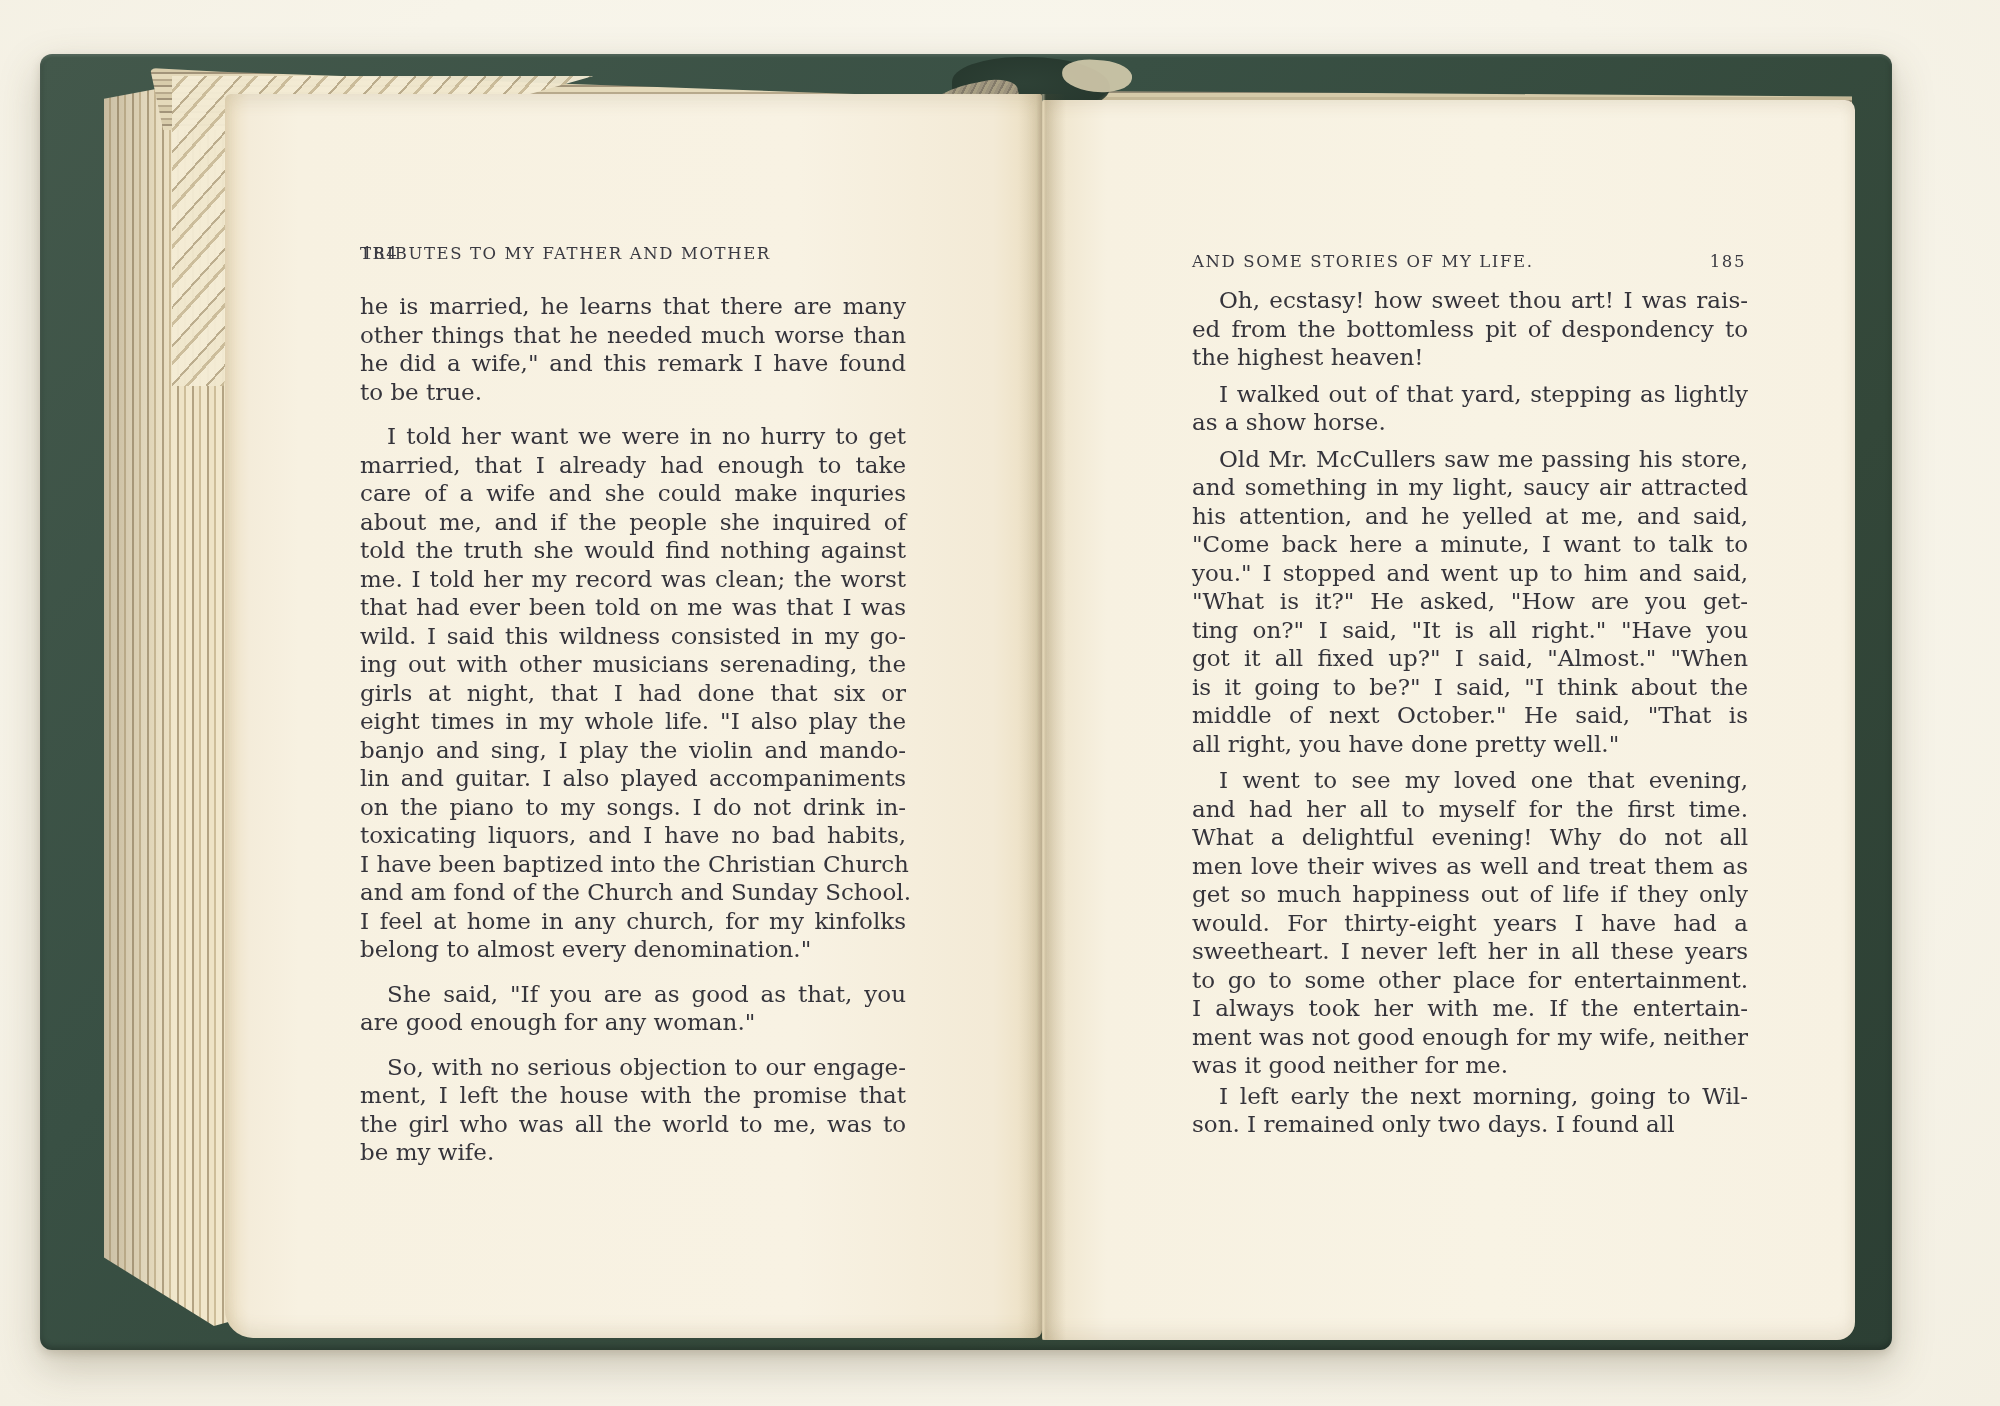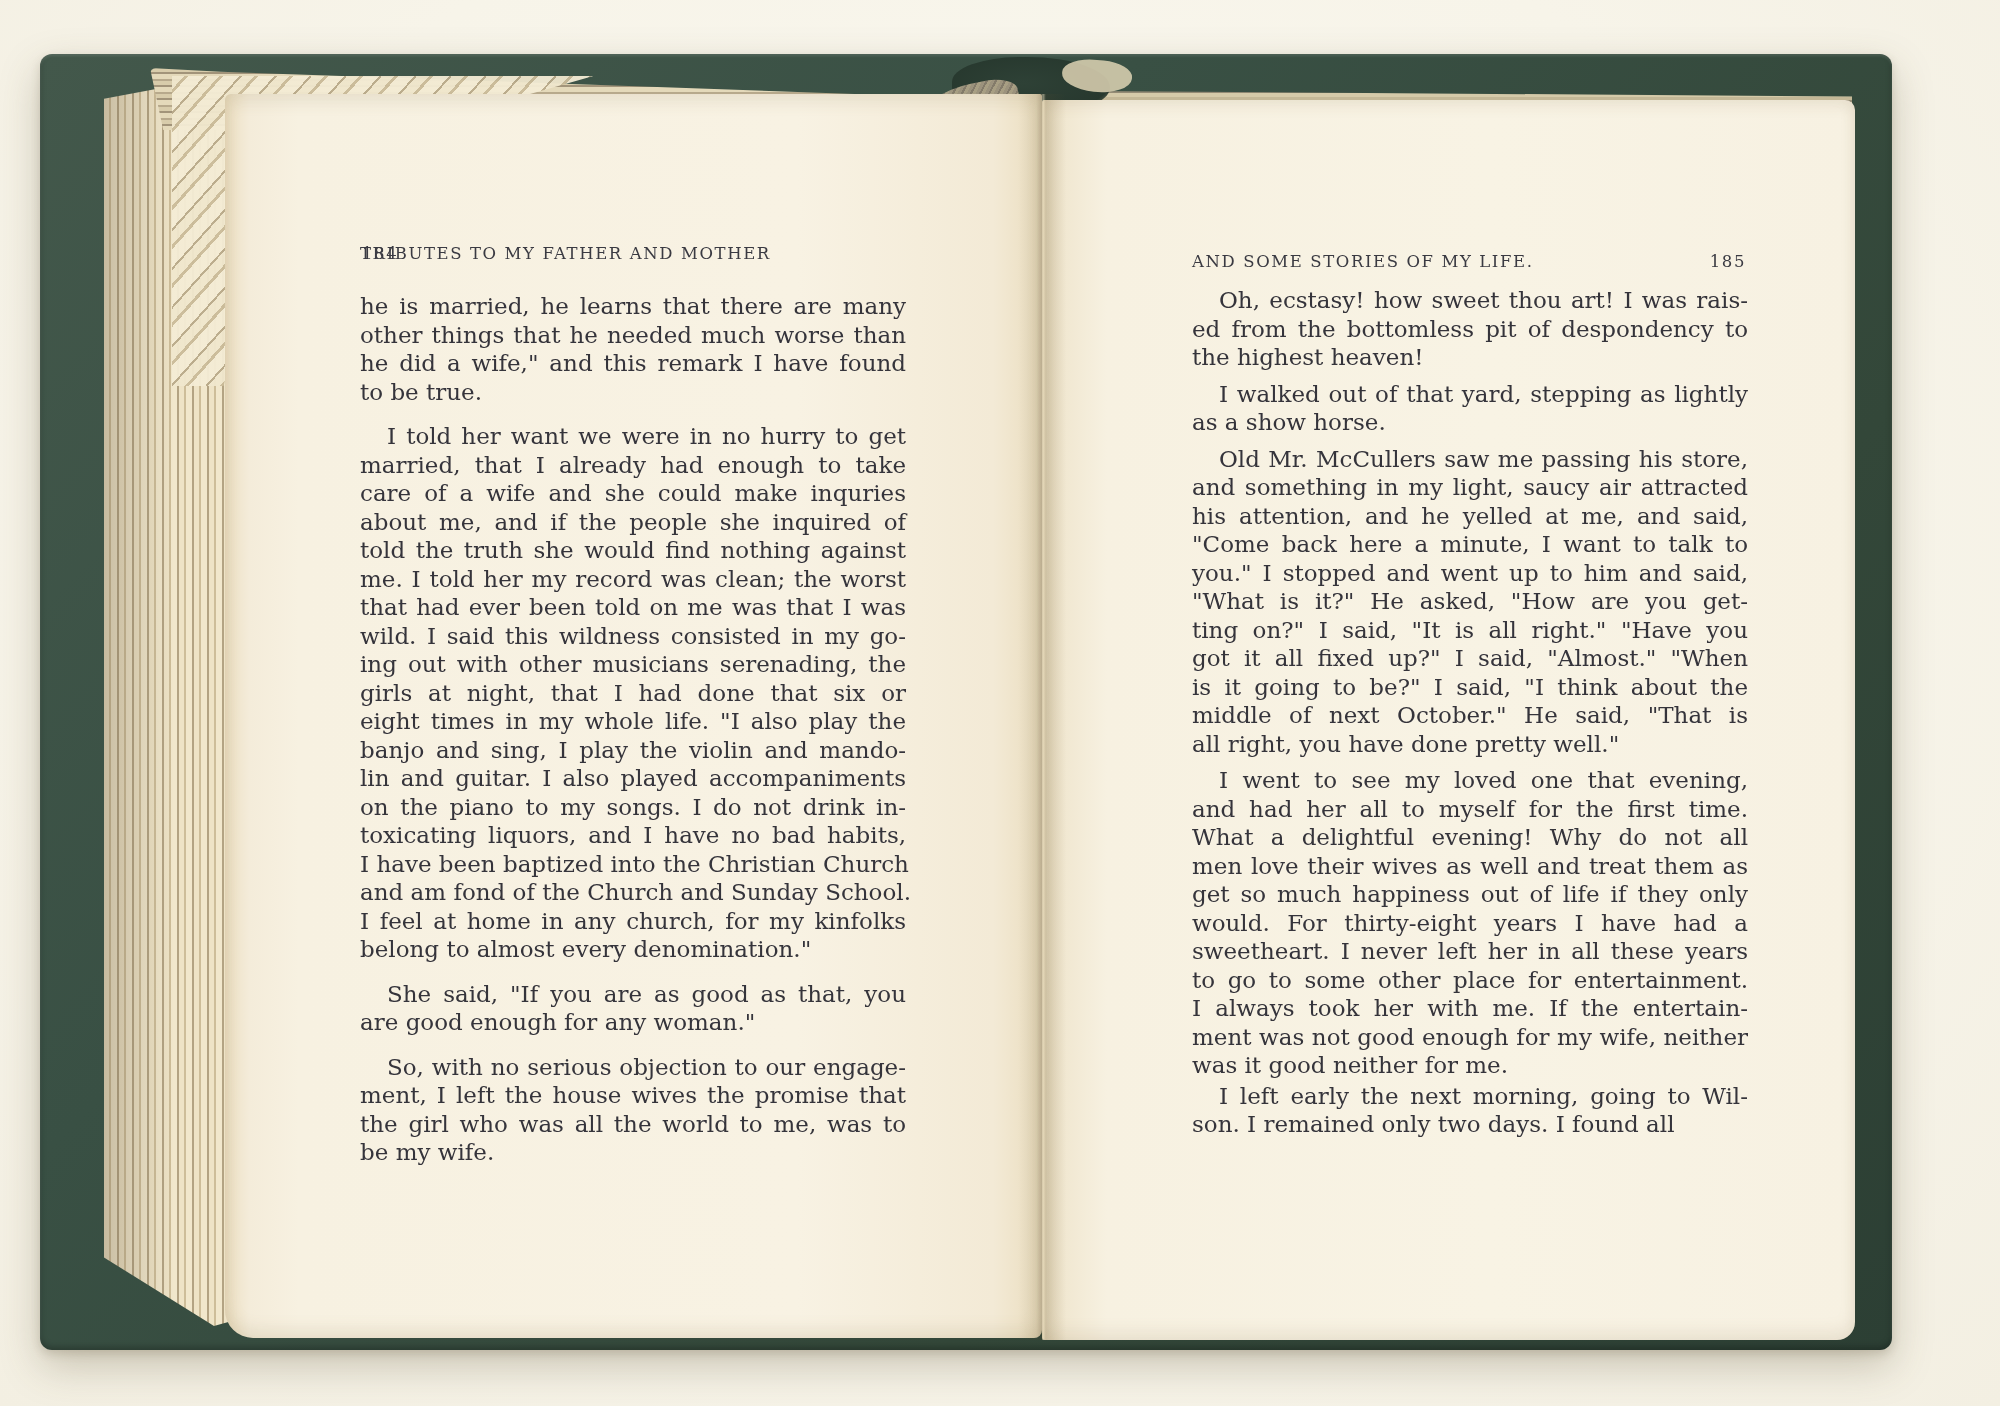--- a/index.html
+++ b/index.html
@@ -174,21 +174,21 @@
           <div class="line">and am fond of the Church and Sunday School.</div>
           <div class="line">I feel at home in any church, for my kinfolks</div>
           <div class="line last">belong to almost every denomination."</div>
         </div>
         <div class="paragraph">
           <div class="line first">She said, "If you are as good as that, you</div>
           <div class="line last">are good enough for any woman."</div>
         </div>
         <div class="paragraph">
           <div class="line first">So, with no serious objection to our engage-</div>
-          <div class="line">ment, I left the house wives the promise that</div>
+          <div class="line">ment, I left the house with the promise that</div>
           <div class="line">the girl who was all the world to me, was to</div>
           <div class="line last">be my wife.</div>
         </div>
       </div>
   </div>
 
   <div class="page page-right">
     <div class="page-header">
       <span class="title">AND SOME STORIES OF MY LIFE.</span>
       <span class="pageno-right">185</span>

